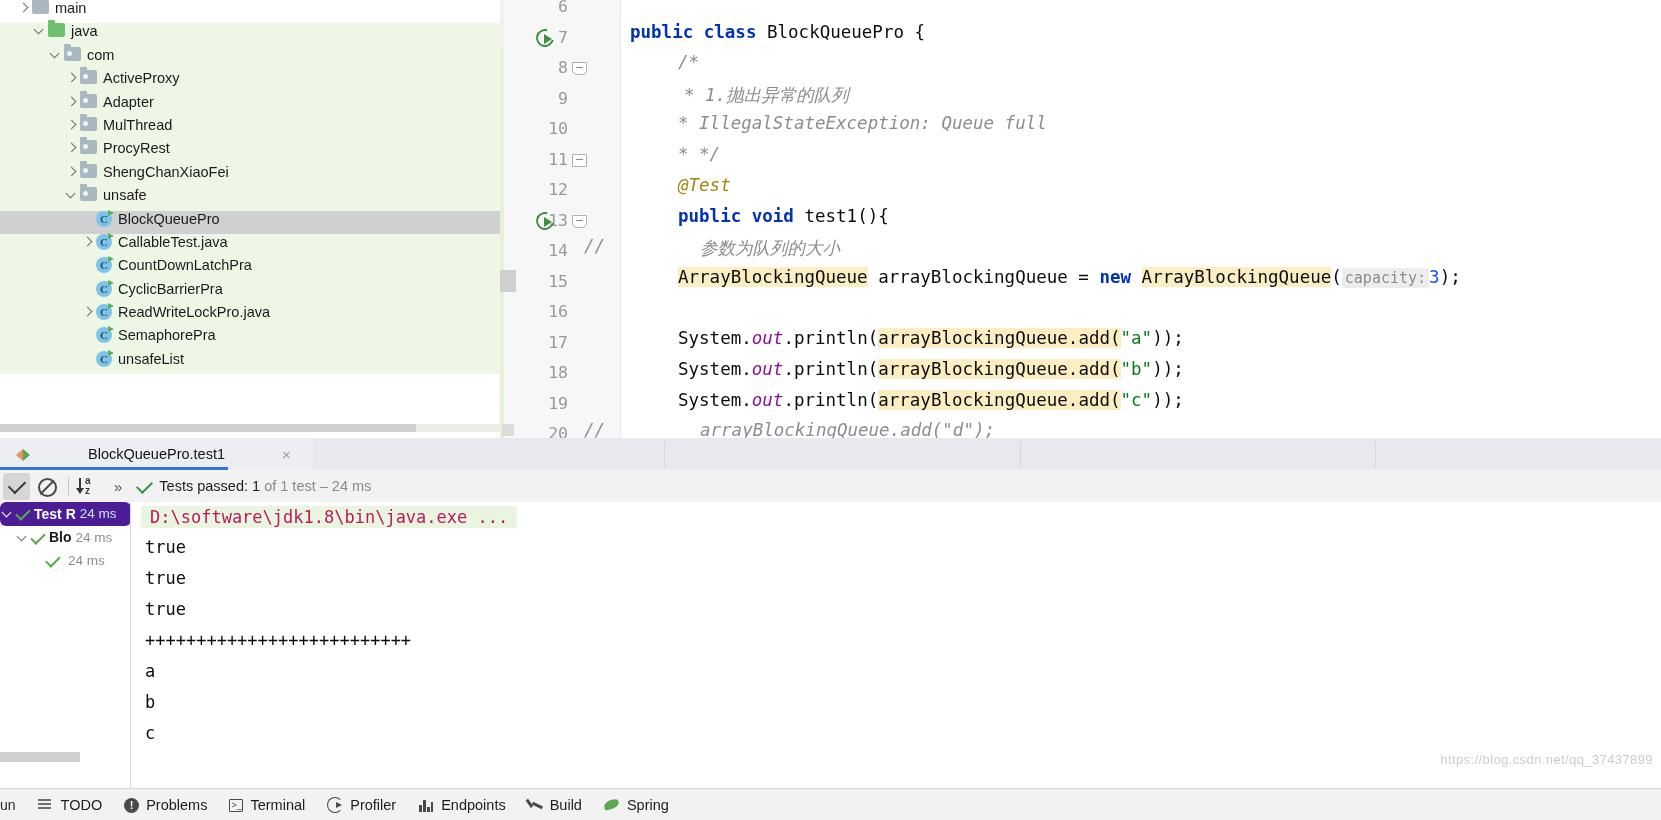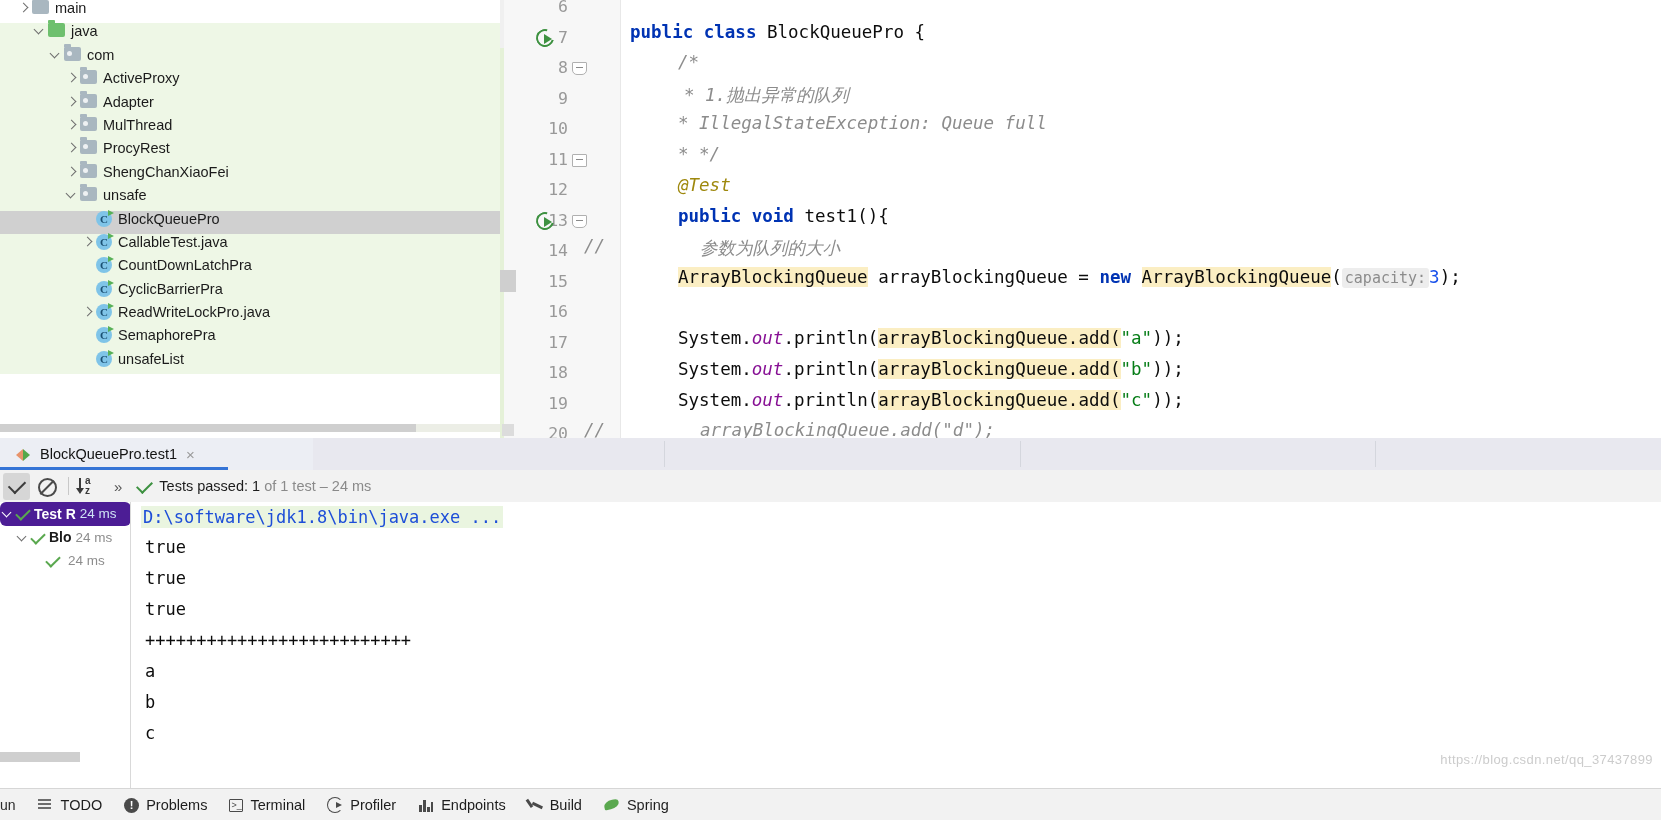--- a/index.html
+++ b/index.html
@@ -90,21 +90,21 @@
      border-left:8px solid #3d9140;border-top:5px solid transparent;border-bottom:5px solid transparent;}
   .fold{position:absolute;left:72px;width:14px;height:14px;}
   .fold .bx{position:absolute;left:0;top:0;width:13px;height:11px;border:1px solid #b0b0b0;background:#fff;border-radius:1px;}
   .fold .bx::after{content:"";position:absolute;left:2.5px;top:4px;width:7px;height:1px;background:#8a8a8a;}
   .fold.tip .bx{border-radius:1px 1px 5px 5px;}
 
   
   .bottom{position:absolute;left:0;top:438px;width:1661px;height:382px;background:#ffffff;}
   .tabstrip{position:absolute;left:0;top:0;width:1661px;height:32px;background:#e8e8ef;}
   .tab{position:absolute;left:0;top:0;height:32px;width:313px;display:flex;align-items:center;
-       background:#eceef4;padding-left:16px;box-sizing:border-box;}
+       background:#eceef4;padding-left:16px;box-sizing:border-box;gap:48px;}
   .tab-underline{position:absolute;left:0;top:29px;width:228px;height:3px;background:#3574d6;}
   .tabsep{position:absolute;top:3px;width:1px;height:26px;background:#d4d6dd;}
   .tab-icon{position:relative;width:15px;height:15px;flex:0 0 15px;margin-right:9px;}
   .tab-icon .lt{position:absolute;left:0;top:2px;width:0;height:0;
      border-right:7px solid #e8936a;border-top:6px solid transparent;border-bottom:6px solid transparent;}
   .tab-icon .rt{position:absolute;left:7px;top:2px;width:0;height:0;
      border-left:7px solid #55a84a;border-top:6px solid transparent;border-bottom:6px solid transparent;}
   .tab-label{font-size:14.5px;color:#131313;}
   .tab-close{margin-left:9px;color:#9a9a9a;font-size:15px;line-height:1;}
 
@@ -142,21 +142,21 @@
      border-left:2.4px solid #5aa84f;border-bottom:2.4px solid #5aa84f;transform:rotate(-45deg);}
   .ttname{font-weight:bold;font-size:14px;overflow:hidden;}
   .ttms{margin-left:4px;color:#8d8d8d;font-size:13.5px;}
   .ttrow.sel .ttms{color:#cfe3f5;}
   .tt-vsep{position:absolute;left:130px;top:64px;width:1px;height:286px;background:#d9d9d9;}
   .tt-scroll{position:absolute;left:0;top:756px;width:80px;height:10px;background:#cfcfcf;}
 
   .console{position:absolute;left:131px;top:64px;width:1530px;height:286px;background:#ffffff;overflow:hidden;}
   .cline{position:absolute;left:14px;white-space:pre;
      font-family:"DejaVu Sans Mono","Liberation Mono",monospace;font-size:17px;color:#0c0c0c;}
-  .cline.cmd{background:#eaf5e0;color:#1d4ed8;left:10px;padding:1px 2px;}
+  .cline.cmd{background:#eaf5e0;color:#be185d;left:10px;padding:1px 9px;}
 
   .statusbar{position:absolute;left:0;top:350px;width:1661px;height:32px;background:#f2f2f2;
      border-top:1px solid #d6d6d6;display:flex;align-items:center;}
   .sb-run{font-size:14px;color:#2b2b2b;margin-left:0px;}
   .sb-item{display:flex;align-items:center;margin-left:22px;font-size:14.5px;color:#1e1e1e;}
   .sb-ico{width:16px;height:16px;margin-right:7px;position:relative;color:#4a4a4a;}
   .todo-ico span{position:absolute;left:0;width:13px;height:2px;background:#6d6d6d;}
   .prob-ico{width:15px;height:15px;border-radius:50%;background:#4a4a4a;color:#fff;
      font-size:11px;font-weight:bold;text-align:center;line-height:15px;}
   .term-ico{width:14px;height:13px;border:1.6px solid #4a4a4a;border-radius:1px;

